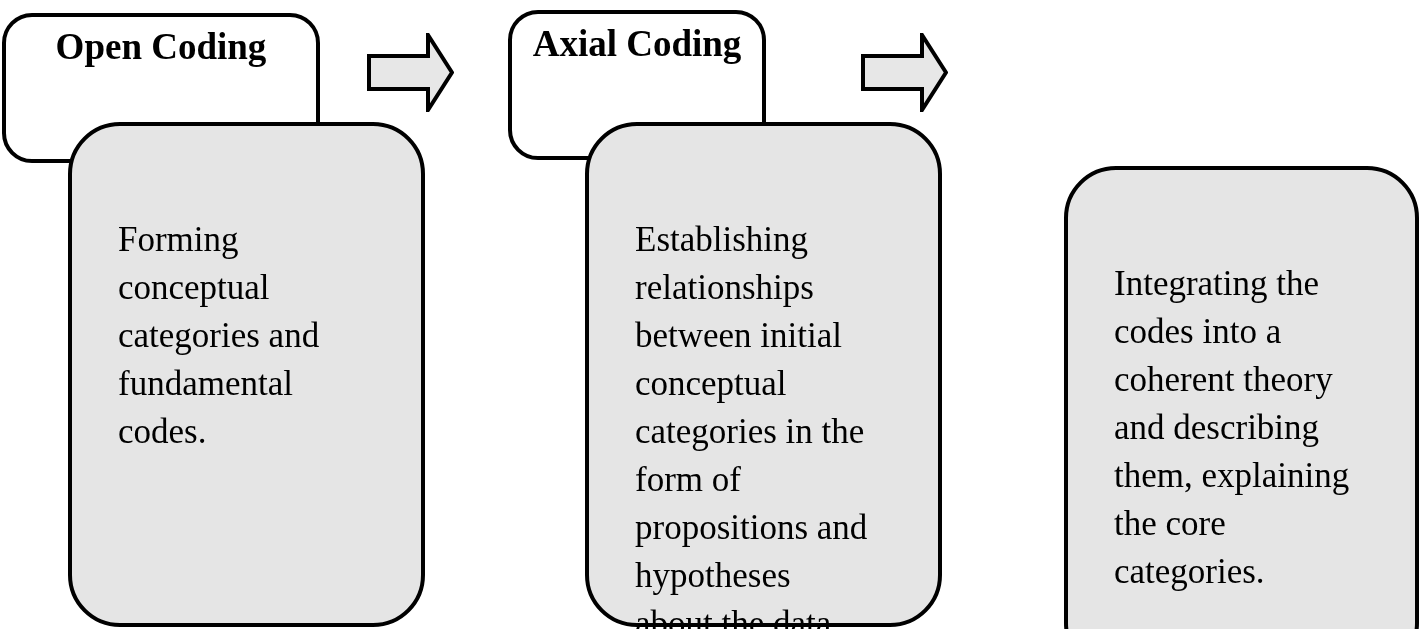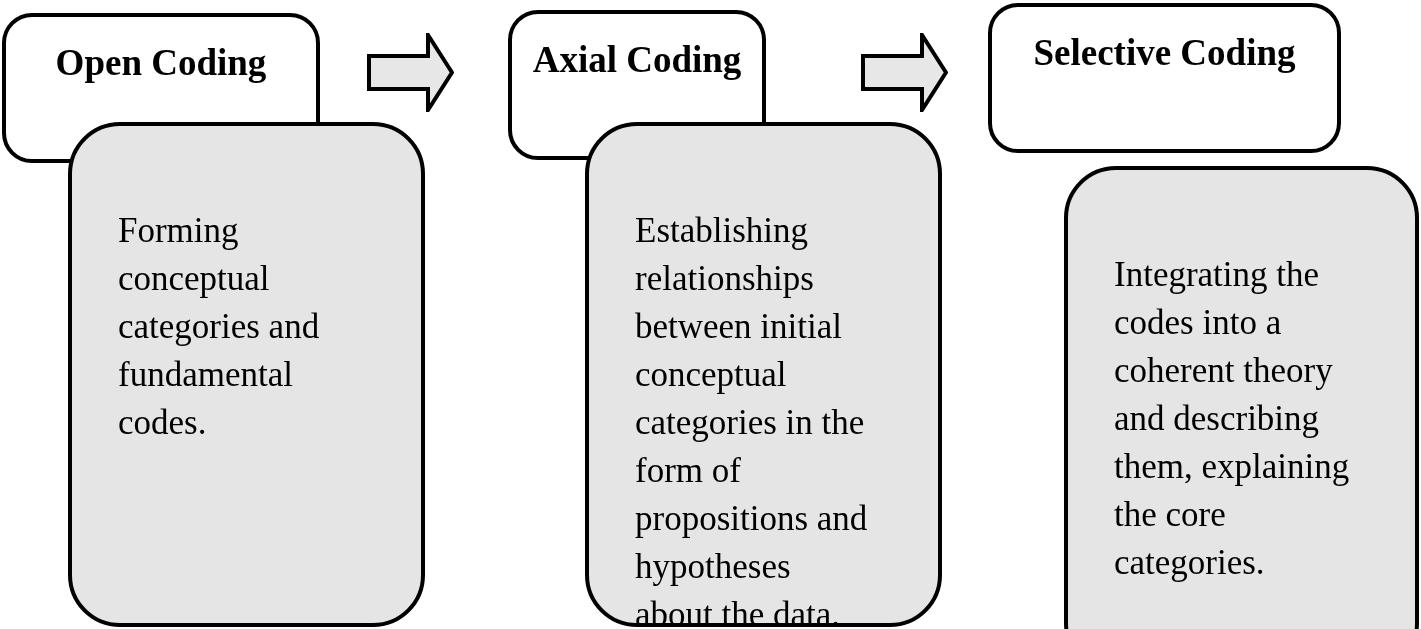--- a/index.html
+++ b/index.html
@@ -19,32 +19,32 @@
   .title-box {
     position: absolute;
     box-sizing: border-box;
     background: var(--title-fill, #ffffff);
     border: 4px solid var(--border, #000000);
     border-radius: 30px;
     z-index: 1;
     text-align: center;
     font-weight: bold;
     font-size: 37px;
-    padding-top: 24px;
+    padding-top: 8px;
   }
   .body-box {
     position: absolute;
     box-sizing: border-box;
     background: var(--box-fill, #e5e5e5);
     border: 4px solid var(--border, #000000);
     border-radius: 52px;
     z-index: 2;
     font-size: 35px;
     line-height: 48px;
-    padding: 33px 28px 0 46px;
+    padding: 42px 28px 0 46px;
     white-space: pre-line;
   }
   .title-1 { left: 2px;   top: 13px; width: 318px; height: 150px; }
   .title-2 { left: 508px; top: 10px; width: 258px; height: 150px; }
   .title-3 { left: 988px; top: 3px;  width: 353px; height: 150px; }
 
   .body-1 { left: 68px;   top: 122px; width: 357px; height: 505px; }
   .body-2 { left: 585px;  top: 122px; width: 357px; height: 505px; }
   .body-3 { left: 1064px; top: 118px; width: 355px; height: 509px; margin-top: 48px; }
 
@@ -95,23 +95,20 @@
 relationships
 between initial
 conceptual
 categories in the
 form of
 propositions and
 hypotheses
 about the data.</span>
   </div>
 
-  <div class="title-box title-3">
-    <span>Selective Coding</span>
-  </div>
   <div class="body-box body-3">
     <span>Integrating the
 codes into a
 coherent theory
 and describing
 them, explaining
 the core
 categories.</span>
   </div>
 

